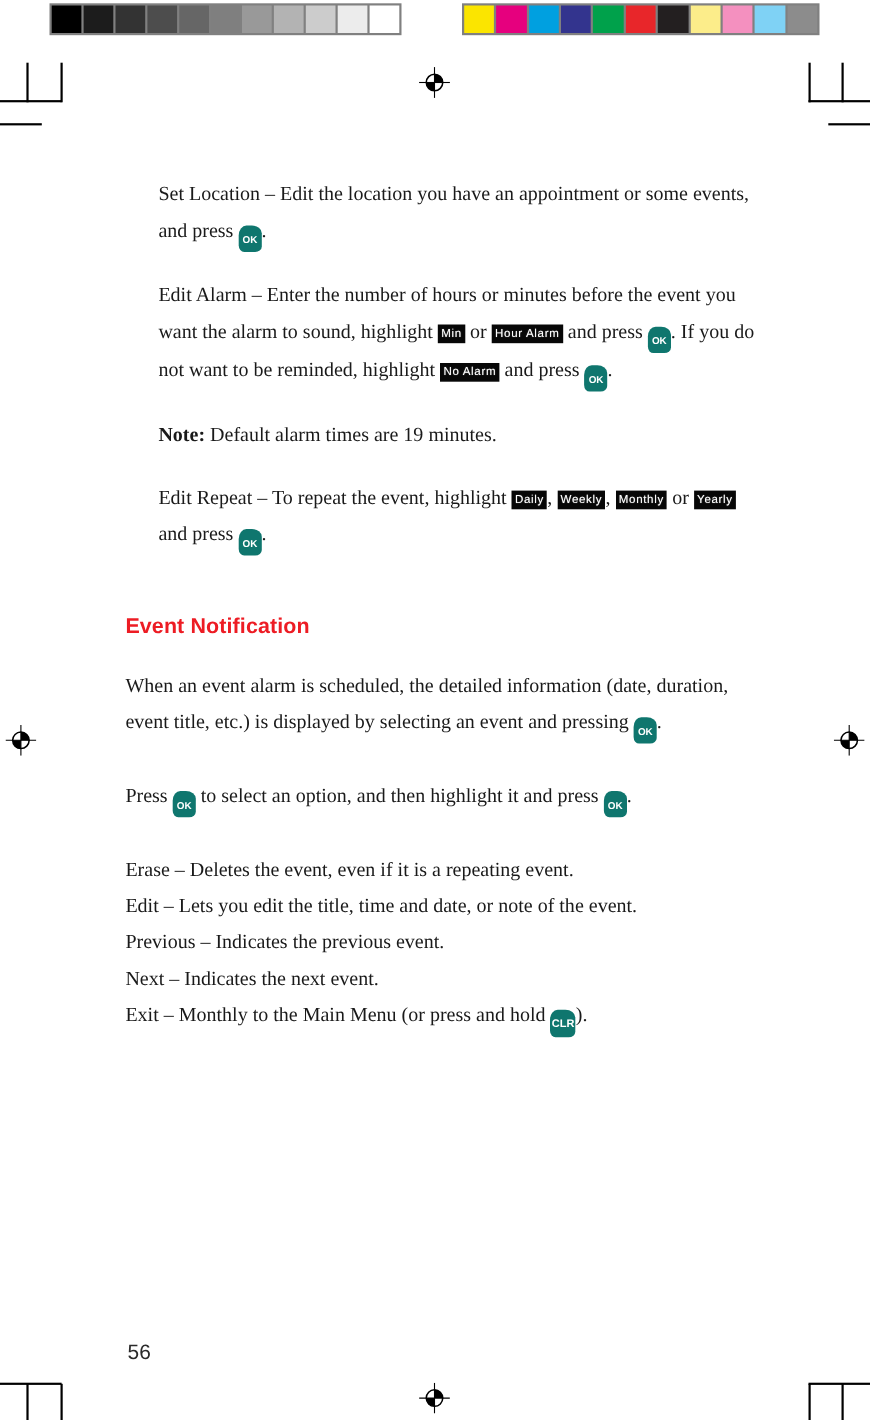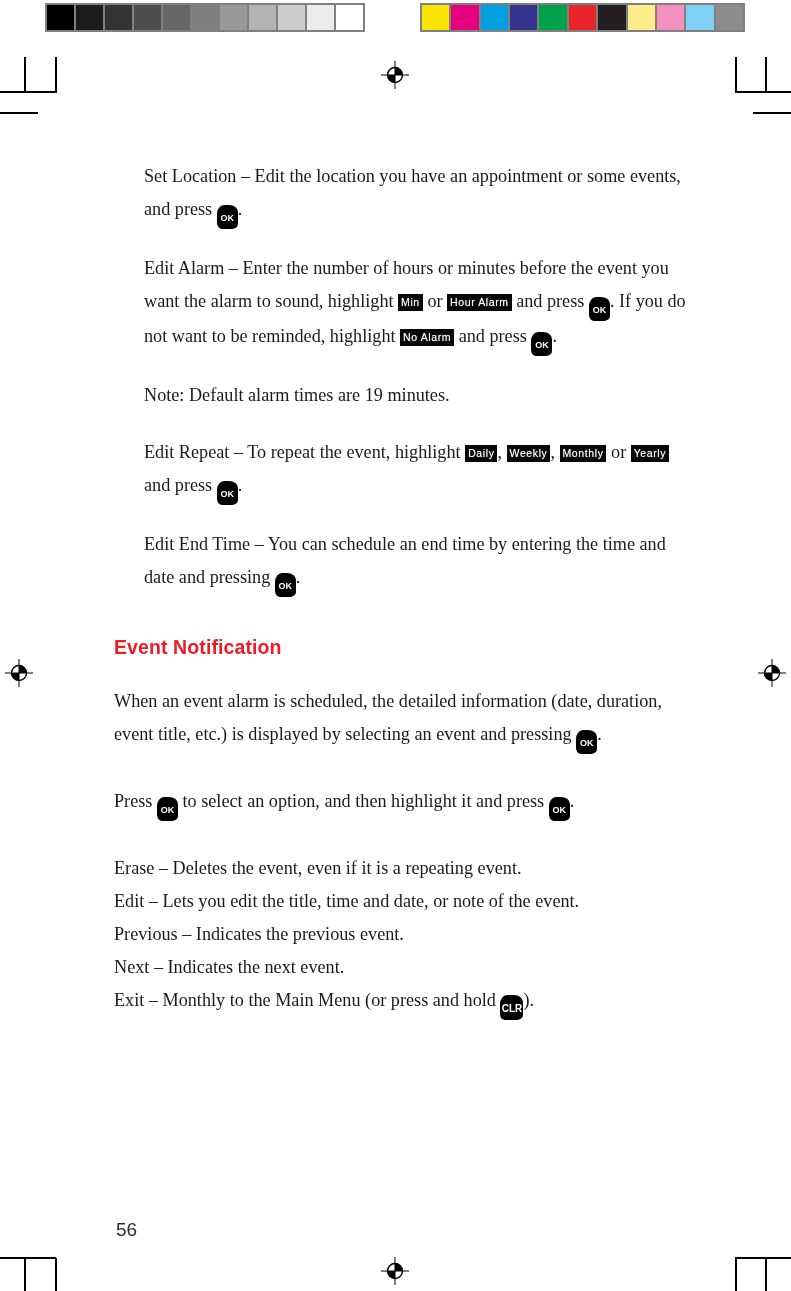--- a/index.html
+++ b/index.html
@@ -68,35 +68,35 @@
   p.indent {
     margin-left: 30px;
     width: 545px;
   }
   p.tight { margin-bottom: 0; }
 
   .spacer-sm { height: 14px; }
   .spacer-md { height: 22px; }
   .spacer-lg { height: 30px; }
 
-  .bold { font-weight: normal; text-align: center; }
+  .bold { font-weight: bold; text-align: center; }
 
   h2.section-head {
     font-family: Liberation Sans, sans-serif;
     font-size: 19.5px;
     font-weight: bold;
     color: #ed1c24;
     margin: 0 0 4px 0;
     letter-spacing: 0.1px;
   }
 
   
   .key {
     display: inline-block;
-    background: #000000;
+    background: #0f766e;
     color: #fff;
     font-family: "Liberation Sans", "DejaVu Sans", sans-serif;
     font-weight: bold;
     text-align: center;
     vertical-align: -5px;
     border-radius: 7px 9px 6px 5px / 9px 7px 5px 6px;
     position: relative;
     top: 1px;
   }
   .key-ok {
@@ -230,21 +230,20 @@
     <div class="spacer-sm"></div>
 
     <p class="para indent"><span class="bold">Note:</span><span> Default alarm times are 19 minutes.</span></p>
 
     <div class="spacer-sm"></div>
 
     <p class="para indent"><span>Edit Repeat – To repeat the event, highlight </span><span class="lcd">Daily</span><span>, </span><span class="lcd">Weekly</span><span>, </span><span class="lcd">Monthly</span><span> or </span><span class="lcd">Yearly</span><span> and press </span><span class="key key-ok">OK</span><span>.</span></p>
 
     <div class="spacer-sm"></div>
 
-    <p class="para indent"><span>Edit End Time – You can schedule an end time by entering the time and date and pressing </span><span class="key key-ok">OK</span><span>.</span></p>
 
     <div class="spacer-lg"></div>
 
     <h2 class="section-head">Event Notification</h2>
 
     <div class="spacer-md"></div>
 
     <p class="para"><span>When an event alarm is scheduled, the detailed information (date, duration, event title, etc.) is displayed by selecting an event and pressing </span><span class="key key-ok">OK</span><span>.</span></p>
 
     <div class="spacer-md"></div>

